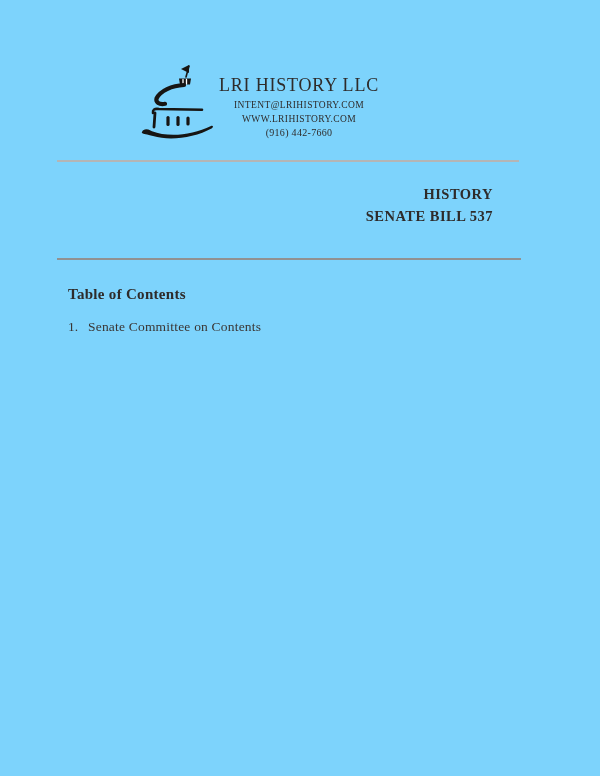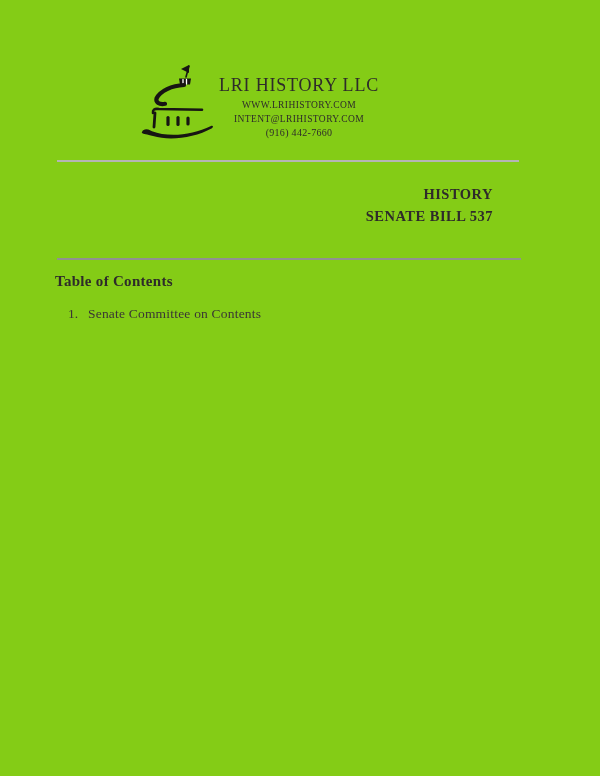--- a/index.html
+++ b/index.html
@@ -1,19 +1,19 @@
 <!DOCTYPE html>
 <html style="--text: #2e2b2a; --rule-top: #b5b5b5; --rule-bottom: #919191; --logo-ink: #171513;"><head>
 <meta charset="utf-8">
 <style>
   html,body{margin:0;padding:0;background:#ffffff;}
   .page{
     position:relative;
     width:600px;height:776px;
-    background:#84cc16;
+    background:#7dd3fc;
     font-family:"Liberation Serif","DejaVu Serif",serif;
     color:var(--text,#2e2b2a);
     overflow:hidden;
   }
 
   
   .logo{
     position:absolute;left:138px;top:60px;width:82px;height:82px;
     color:var(--logo-ink,#171513);
   }
@@ -48,21 +48,21 @@
     font-weight:bold;
     font-size:14.5px;line-height:22px;
     letter-spacing:0.5px;
     color:var(--text,#2e2b2a);
   }
   .case-block .case-line{white-space:pre;}
 
   
   .toc{position:absolute;left:55px;top:271px;width:460px;}
   .toc-heading{
-    margin:0;font-size:15px;line-height:20px;
+    margin:13px;font-size:15px;line-height:20px;
     font-weight:bold;letter-spacing:0.3px;
     color:var(--text,#2e2b2a);
   }
   .toc-list{margin:14px 0 0 0;padding:0;list-style:none;}
   .toc-item{
     display:flex;align-items:baseline;
     font-size:13.5px;line-height:18px;
     color:#3a3634;
   }
   .toc-item .num{width:20px;margin-left:13px;text-align:left;}
@@ -91,22 +91,22 @@
 
         <path d="M30,57.5 L30,64.5" stroke-width="3.2"></path>
         <path d="M40,57.5 L40,64.5" stroke-width="3.2"></path>
         <path d="M50,58 L50,64" stroke-width="3.2"></path>
 
         <path d="M4,72 C5,69 9,68.5 12.5,70.5 L14,71.3 C30,77.5 54,75.5 73,66 C75,65.2 75.8,66.8 74,68.2 C56,78 32,81 15,76 C9,74.3 5,73.8 4.5,73.2 C3.8,72.8 3.6,72.4 4,72 Z" fill="currentColor" stroke="none"></path>
       </svg>
     </div>
     <div class="letterhead-text">
       <div class="company">LRI HISTORY LLC</div>
+      <div class="contact">INTENT@LRIHISTORY.COM</div>
       <div class="contact">WWW.LRIHISTORY.COM</div>
-      <div class="contact">INTENT@LRIHISTORY.COM</div>
       <div class="contact phone">(916) 442-7660</div>
     </div>
   </header>
 
   <hr class="rule rule-top">
 
   <section class="case-block">
     <div class="case-line">HISTORY</div>
     <div class="case-line">SENATE BILL 537</div>
   </section>

